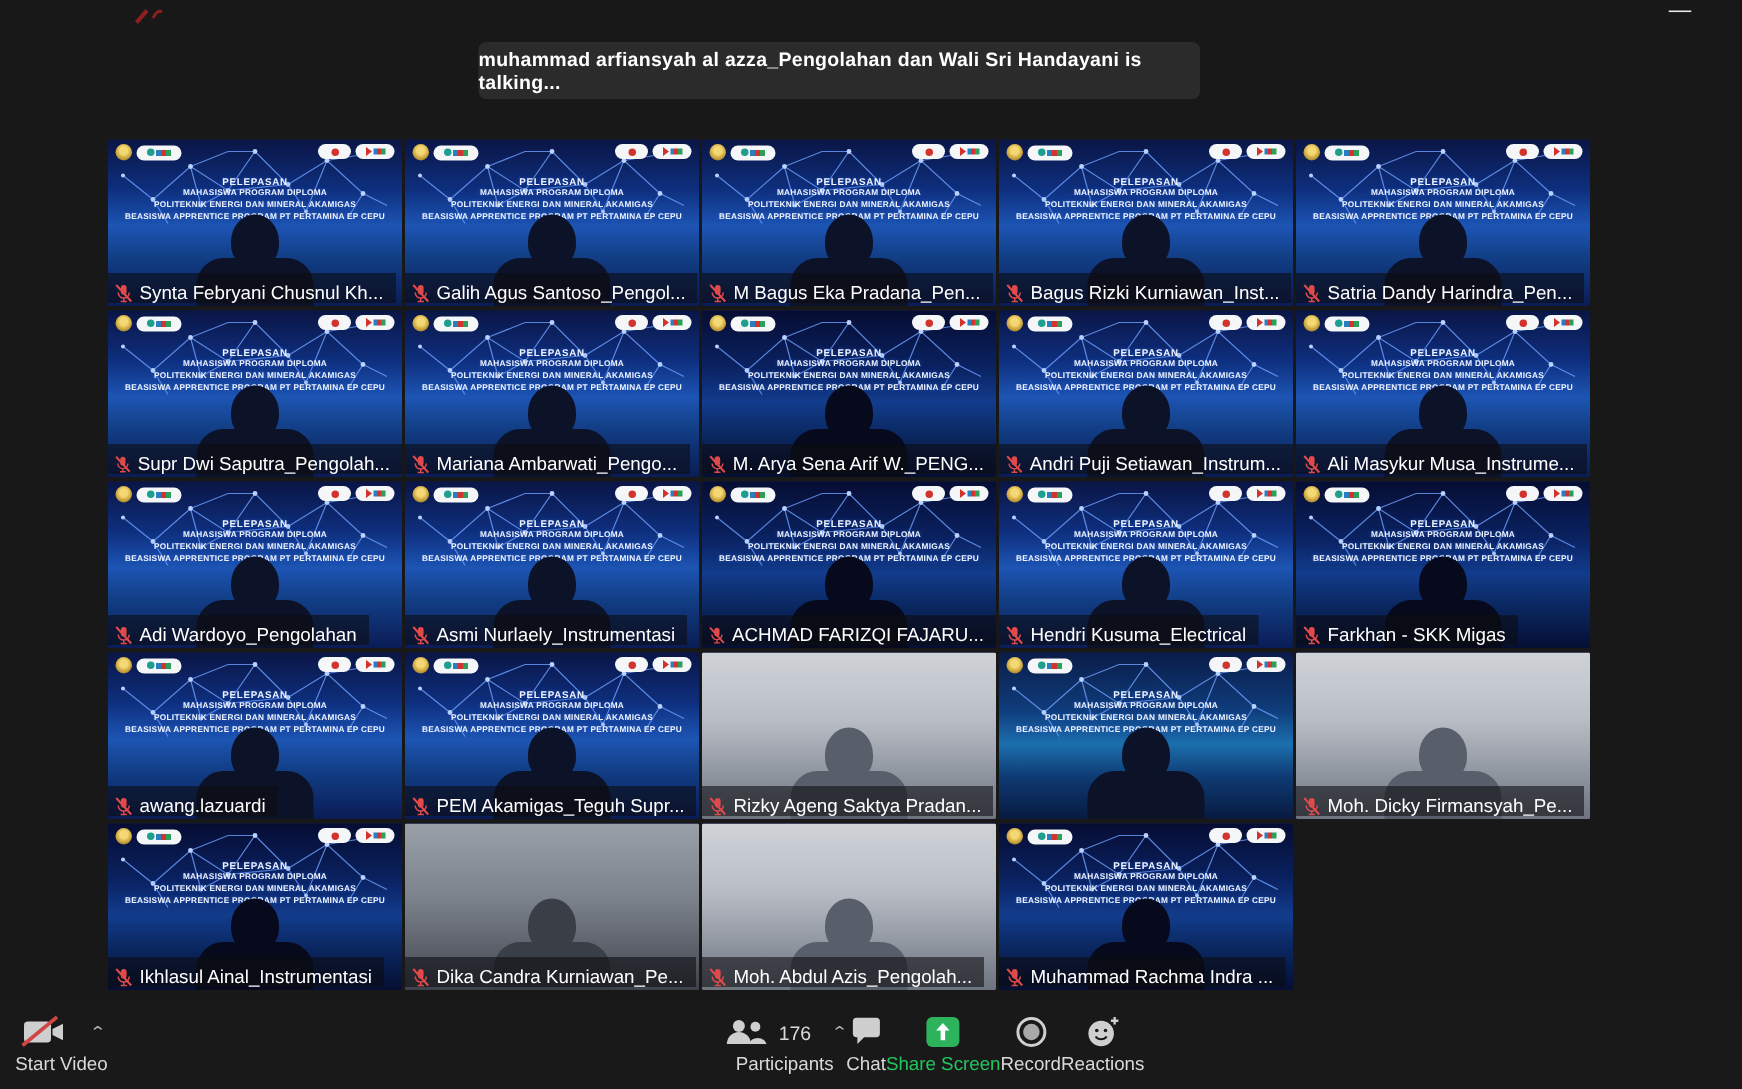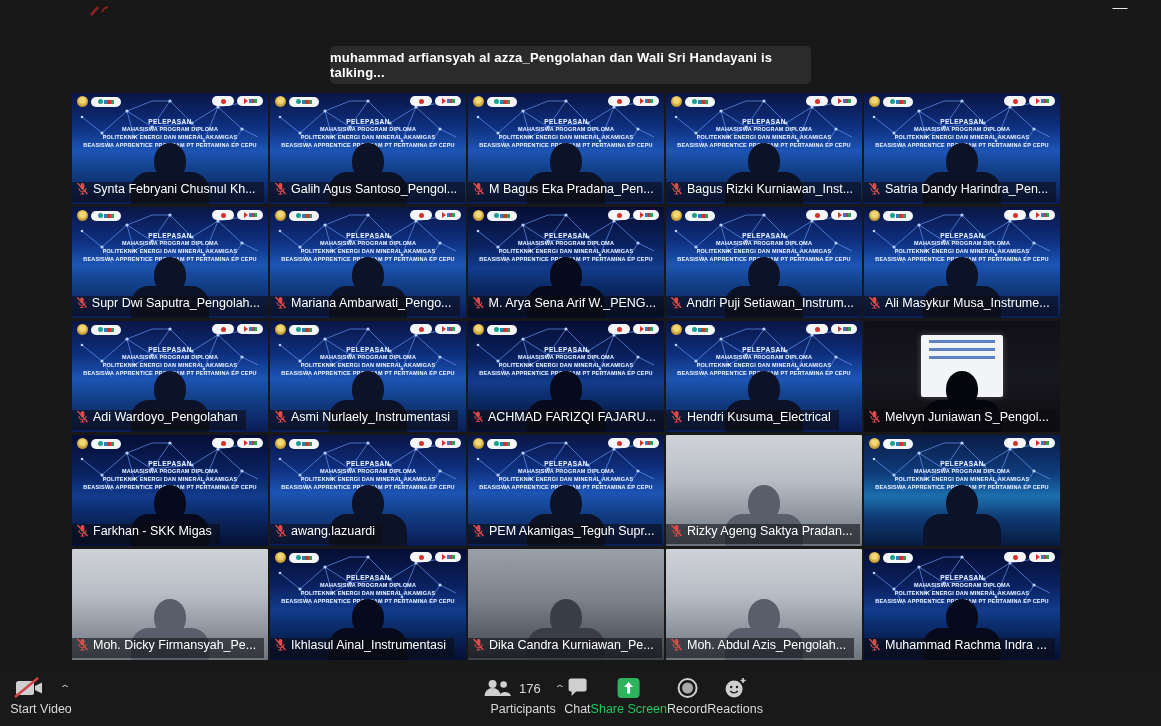--- a/index.html
+++ b/index.html
@@ -6,23 +6,23 @@
   html,body { width:1161px; height:726px; overflow:hidden; background:#161616;
               font-family:"Liberation Sans", sans-serif; }
   .screen { position:relative; width:1161px; height:726px; background:#181818; }
 
   
   .minimize { position:absolute; top:0px; right:28px; color:#e8e8e8; font-size:15px;
               width:26px; height:18px; text-align:center; line-height:14px; cursor:default; }
   .corner-glyph { position:absolute; top:3px; left:88px; }
 
   
-  .toast { position:absolute; top:28px; left:330px; width:481px; height:38px;
+  .toast { position:absolute; top:28px; left:319px; width:481px; height:38px;
            background:#2b2b2b; border-radius:5px; display:flex; align-items:center;
-           justify-content:center;margin-top:18px; }
+           justify-content:center; }
   .toast span { color:#ffffff; font-size:13px; font-weight:700; letter-spacing:.2px; }
 
   
   .grid { position:absolute; left:72px; top:93px; display:grid;
           grid-template-columns:repeat(5,196px); grid-auto-rows:111px; gap:3px 2px; }
   .tile { position:relative; overflow:hidden; background:#0b1a52; border-radius:1px; }
   .tile .bg { position:absolute; inset:0;
       background:linear-gradient(180deg,#0a1545 0%,#0e2f7e 30%,#1d55b4 52%,#123f87 70%,#0a1c55 100%); }
   .v-bluedark .bg { background:linear-gradient(180deg,#060d33 0%,#0a2261 34%,#123c8c 55%,#0b2a66 72%,#050f33 100%); }
   .v-teal .bg { background:linear-gradient(180deg,#0a1c48 0%,#0f3d7c 35%,#1c6fae 55%,#0e3a72 75%,#081a40 100%); }
@@ -58,21 +58,21 @@
   .v-dark .person .head,.v-dark .person .body { background:#05060c; }
   .v-bluedark .person .head,.v-bluedark .person .body { background:#060a1c; }
 
   .mini-photo { display:none; }
   .v-dark .mini-photo { display:block; position:absolute; left:50%; top:14px; transform:translateX(-50%);
             width:82px; height:62px; background:#f2f4f7; border-radius:2px;
             box-shadow:0 0 6px rgba(255,255,255,.25); }
   .v-dark .mini-photo i { display:block; height:3px; margin:5px 8px 0 8px; background:#2b5cb8; opacity:.75; }
 
   .name-tag { position:absolute; left:0; bottom:2px; max-width:100%; height:20px;
-              display:flex; align-items:flex-start; gap:4px; padding:0 8px 0 4px;
+              display:flex; align-items:flex-end; gap:4px; padding:0 8px 0 4px;
               background:rgba(12,12,18,.58); white-space:nowrap; overflow:hidden; }
   .name-tag span { color:#ffffff; font-size:12.5px; }
 
   
   .toolbar { position:absolute; left:0; bottom:0; width:100%; height:57px; background:#191919; }
   .tb-btn { display:flex; flex-direction:column; align-items:center; justify-content:flex-start;
             color:#d9d9d9; font-size:12.5px; cursor:default; }
   .tb-btn .ic { height:26px; display:flex; align-items:center; justify-content:center; }
   .tb-btn .lbl { margin-top:1px; }
   .start-video { position:absolute; left:-14px; top:6px; width:110px; }
@@ -906,41 +906,20 @@
       <div class="name-tag">
         <svg width="13" height="13" viewBox="0 0 13 13">
           <rect x="4.6" y="1" width="3.8" height="6.4" rx="1.9" fill="#e04a4a"></rect>
           <path d="M2.8 6 a3.7 3.7 0 0 0 7.4 0 M6.5 9.7 V12 M4.4 12 h4.2" stroke="#e04a4a" stroke-width="1" fill="none"></path>
           <line x1="1.5" y1="1" x2="11.5" y2="12" stroke="#e04a4a" stroke-width="1.4"></line>
         </svg>
         <span class="name-text">Hendri Kusuma_Electrical</span>
       </div>
     </div>
 
-    <div class="tile v-dark">
-      <div class="bg"></div>
-
-      <div class="mini-photo">
-          <i></i>
-          <i></i>
-          <i></i>
-        </div>
-      <div class="person">
-        <div class="head"></div>
-          <div class="body"></div>
-      </div>
-      <div class="name-tag">
-        <svg width="13" height="13" viewBox="0 0 13 13">
-          <rect x="4.6" y="1" width="3.8" height="6.4" rx="1.9" fill="#e04a4a"></rect>
-          <path d="M2.8 6 a3.7 3.7 0 0 0 7.4 0 M6.5 9.7 V12 M4.4 12 h4.2" stroke="#e04a4a" stroke-width="1" fill="none"></path>
-          <line x1="1.5" y1="1" x2="11.5" y2="12" stroke="#e04a4a" stroke-width="1.4"></line>
-        </svg>
-        <span class="name-text">Melvyn Juniawan S_Pengol...</span>
-      </div>
-    </div>
 
     <div class="tile v-bluedark">
       <div class="bg"></div>
       <svg class="plexus" width="196" height="64" viewBox="0 0 196 64">
         <g stroke="#6ea0ff" stroke-width="0.8" opacity="0.8" fill="none">
           <path d="M30 40 L55 18 L80 34 L98 8 L120 30 L146 14 L170 36"></path>
           <path d="M55 18 L80 8 L98 8 M80 34 L120 30 M55 18 L62 44 L80 34 M120 30 L132 48 L146 14 M146 14 L170 10"></path>
           <path d="M10 24 L30 40 L40 56 M160 52 L170 36 L186 44"></path>
         </g>
         <g fill="#b9d2ff">

